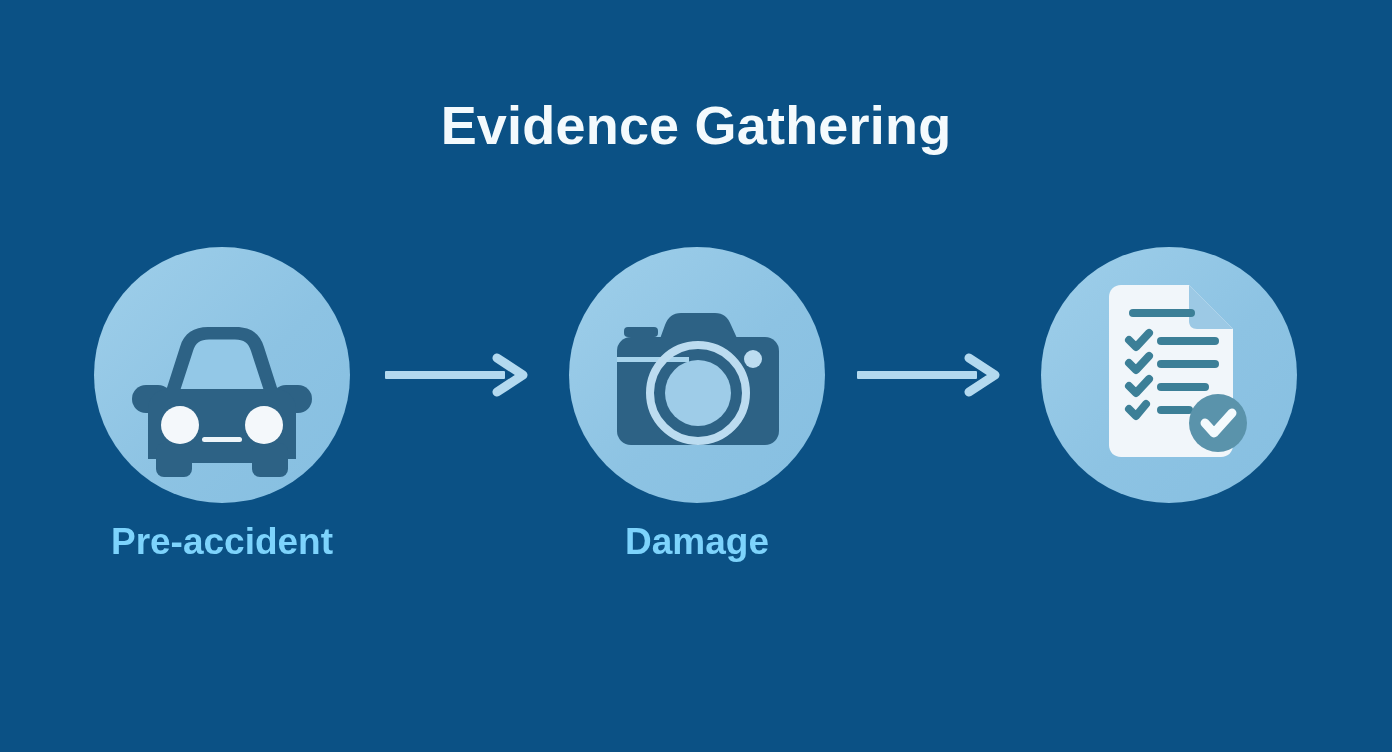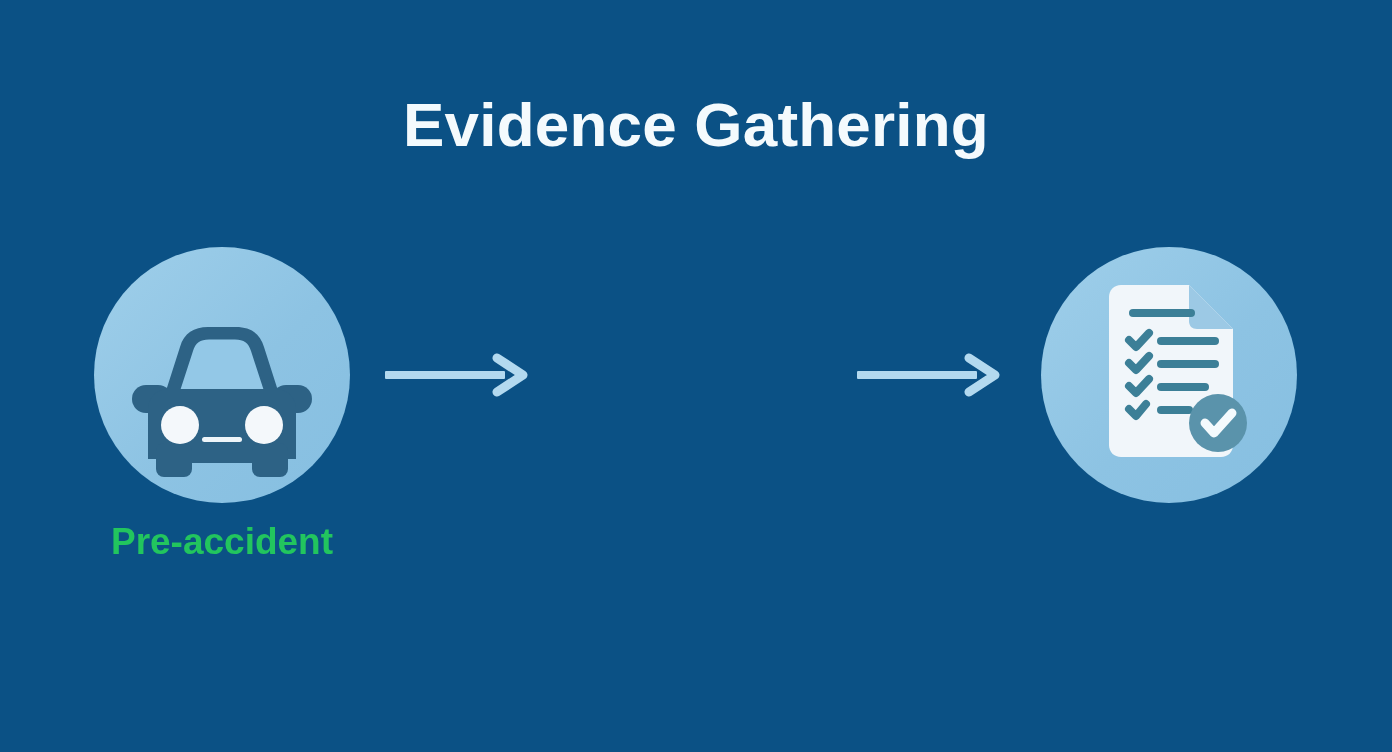--- a/index.html
+++ b/index.html
@@ -21,21 +21,21 @@
   }
 
   
   #title {
     position: absolute;
     top: 92px;
     left: 0;
     width: 1392px;
     text-align: center;
     color: #f4fafd;
-    font-size: 62px;
+    font-size: 54px;
     font-weight: bold;
     letter-spacing: 0.2px;
     line-height: 66px;
     white-space: nowrap;
   }
 
   
   #flow {
     position: absolute;
     top: 247px;
@@ -62,21 +62,21 @@
     background: #93c8e7;
     background-image: linear-gradient(135deg, #9fcfea 0%, #8dc3e3 55%, #86bfe1 100%);
   }
 
   .step-label {
     position: absolute;
     top: 273px;
     left: -40px;
     width: 336px;
     text-align: center;
-    color: #22c55e;
+    color: #7dd3fc;
     font-size: 37px;
     font-weight: bold;
     line-height: 44px;
     white-space: nowrap;
   }
 
   .icon-wrap {
     position: absolute;
     left: 0;
     top: 0;
@@ -132,20 +132,43 @@
       <div class="step-label">Pre-accident</div>
     </div>
 
     <div class="arrow arrow-1">
       <svg width="146" height="46" viewBox="0 0 146 46">
         <rect x="0" y="19" width="120" height="8" rx="1" fill="#b3d9ef"></rect>
         <path d="M112 6 L138 23 L112 40" fill="none" stroke="#b3d9ef" stroke-width="9" stroke-linecap="round" stroke-linejoin="round"></path>
       </svg>
     </div>
 
+    <div class="step step-2">
+      <div class="circle">
+        <div class="icon-wrap">
+          <svg width="256" height="256" viewBox="0 0 256 256">
+
+            <path d="M96 78 C99 70 104 66 112 66 L146 66 C154 66 159 70 162 78 L172 100 L88 100 Z" fill="#2d6285"></path>
+
+            <rect x="55" y="80" width="34" height="10" rx="4" fill="#2d6285"></rect>
+
+            <rect x="48" y="90" width="162" height="108" rx="14" fill="#2d6285"></rect>
+
+            <rect x="48" y="110" width="72" height="5" fill="#a8d4ec"></rect>
+
+            <circle cx="129" cy="146" r="48" fill="none" stroke="#bcdcf0" stroke-width="8"></circle>
+
+            <circle cx="129" cy="146" r="33" fill="#9ecce8"></circle>
+
+            <circle cx="184" cy="112" r="9" fill="#bcdcf0"></circle>
+          </svg>
+        </div>
+      </div>
+      <div class="step-label">Damage</div>
+    </div>
 
     <div class="arrow arrow-2">
       <svg width="146" height="46" viewBox="0 0 146 46">
         <rect x="0" y="19" width="120" height="8" rx="1" fill="#b3d9ef"></rect>
         <path d="M112 6 L138 23 L112 40" fill="none" stroke="#b3d9ef" stroke-width="9" stroke-linecap="round" stroke-linejoin="round"></path>
       </svg>
     </div>
 
     <div class="step step-3">
       <div class="circle">

